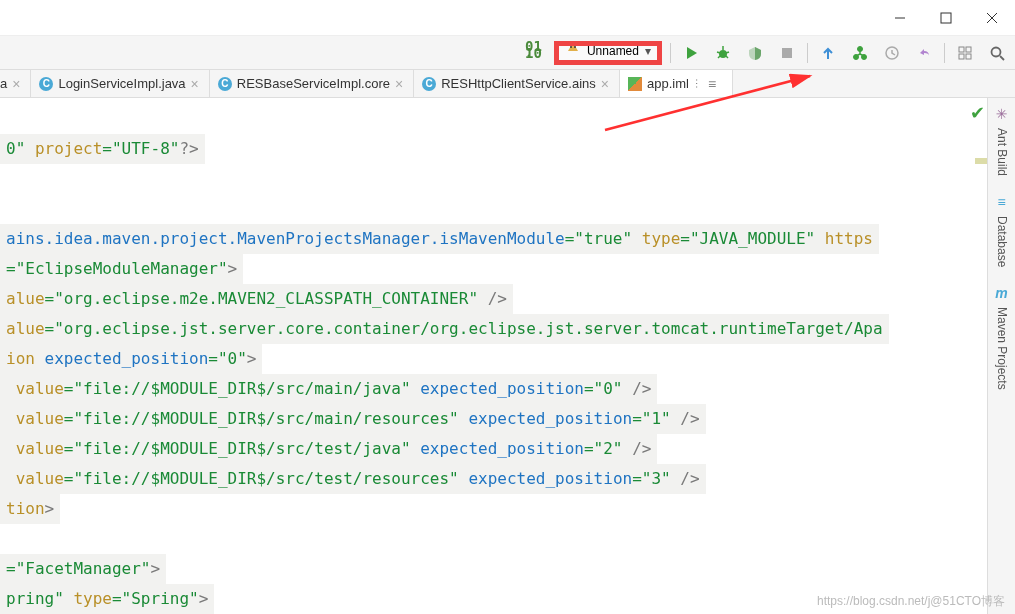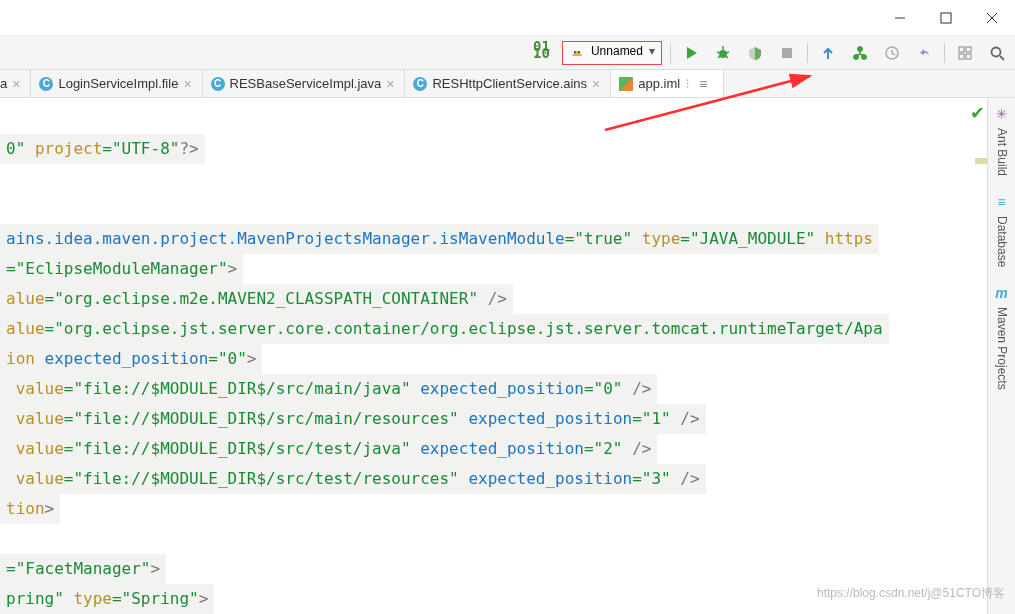--- a/index.html
+++ b/index.html
@@ -41,22 +41,22 @@
     position: relative;
   }
   .toolbar-spacer { flex: 1; }
   .toolbar-icon {
     display: inline-flex; align-items: center; justify-content: center;
     width: 24px; height: 24px;
     color: #666;
   }
   .byte { font-family: monospace; font-size: 14px; color: #4a8a3b; font-weight: bold; }
   .run-select {
-    display: inline-flex; align-items: flex-start; gap: 6px;
-    background: #fafafa; border: 1px solid #ef4444;
+    display: inline-flex; align-items: flex-end; gap: 6px;
+    background: #fafafa; border: 5px solid #ef4444;
     padding: 2px 6px; height: 24px;
   }
   .run-select .tomcat { color: #d29830; }
   .run-select .chev { color: #555; font-size: 12px; }
   .divider { width: 1px; height: 20px; background: #ccc; }
   .green-play svg path { fill: #3ea23e; }
   .stop svg rect { fill: #aaa; }
   .vcs-blue svg { stroke: #3e8fd6; fill: #3e8fd6; }
   .vcs-green svg { stroke: #3ea23e; fill: #3ea23e; }
   .vcs-grey svg { stroke: #aaa; fill: #aaa; }
@@ -144,21 +144,21 @@
   .arrow {
     position: absolute;
     top: 72px; left: 600px;
     width: 220px; height: 60px;
     pointer-events: none;
     z-index: 5;
   }
 
   .watermark {
     position: absolute;
-    right: 10px; bottom: 12px;
+    right: 10px; bottom: 4px;
     color: #bbb;
     font-size: 12px;
     font-family: sans-serif;
   }
 
 </style>
 </head>
 <body>
 
 <div class="title-bar">
@@ -268,26 +268,26 @@
   </span>
 </div>
 
 <div class="tabs">
   <div class="tab cut-left">
     <span>a</span>
     <span class="close">×</span>
   </div>
   <div class="tab">
     <span class="c-icon">C</span>
-    <span>LoginServiceImpl.file</span>
+    <span>LoginServiceImpl.java</span>
     <span class="close">×</span>
   </div>
   <div class="tab">
     <span class="c-icon">C</span>
-    <span>RESBaseServiceImpl.java</span>
+    <span>RESBaseServiceImpl.core</span>
     <span class="close">×</span>
   </div>
   <div class="tab">
     <span class="c-icon">C</span>
     <span>RESHttpClientService.ains</span>
     <span class="close">×</span>
   </div>
   <div class="tab active">
     <span class="iml-icon"></span>
     <span>app.iml</span>

